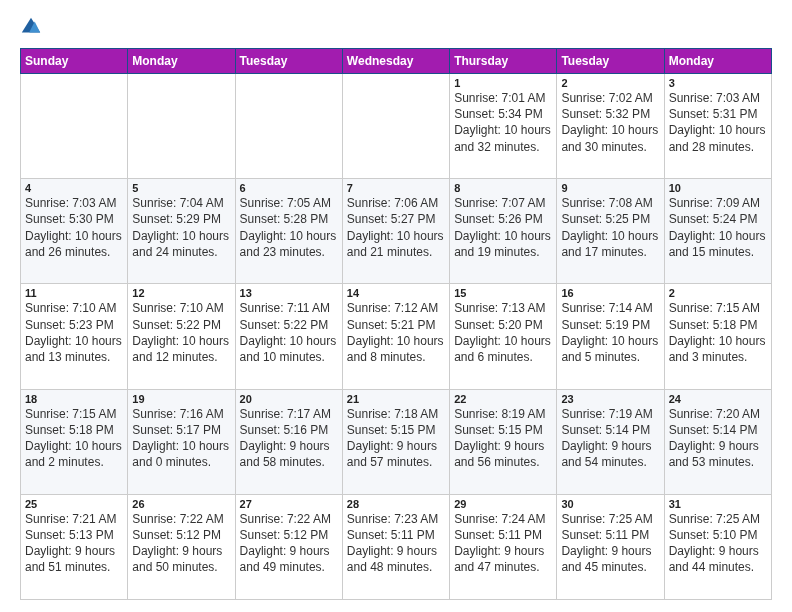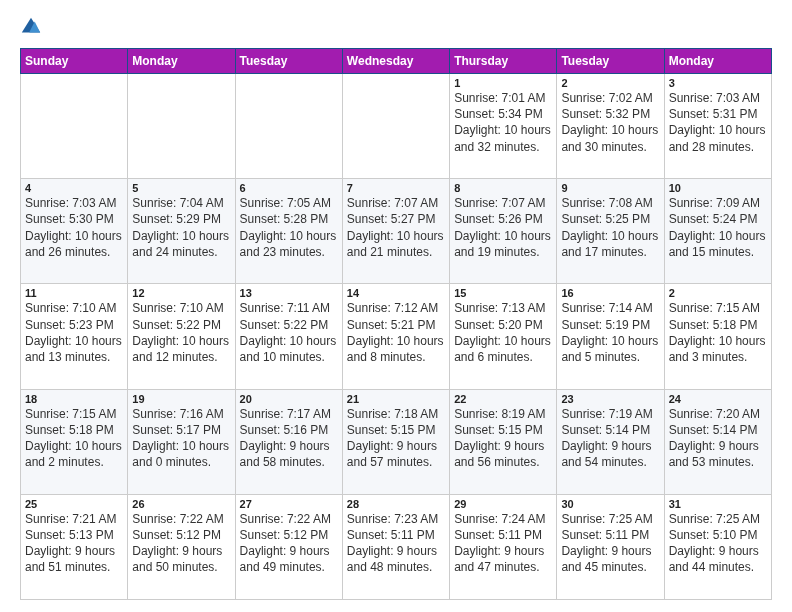--- a/index.html
+++ b/index.html
@@ -177,21 +177,21 @@
           </td>
           <td>
             <span class="day-number">6</span>
             <div class="day-content">Sunrise: 7:05 AM
 Sunset: 5:28 PM
 Daylight: 10 hours
 and 23 minutes.</div>
           </td>
           <td>
             <span class="day-number">7</span>
-            <div class="day-content">Sunrise: 7:07 AM
+            <div class="day-content">Sunrise: 7:06 AM
 Sunset: 5:27 PM
 Daylight: 10 hours
 and 21 minutes.</div>
           </td>
           <td>
             <span class="day-number">8</span>
             <div class="day-content">Sunrise: 7:07 AM
 Sunset: 5:26 PM
 Daylight: 10 hours
 and 19 minutes.</div>

